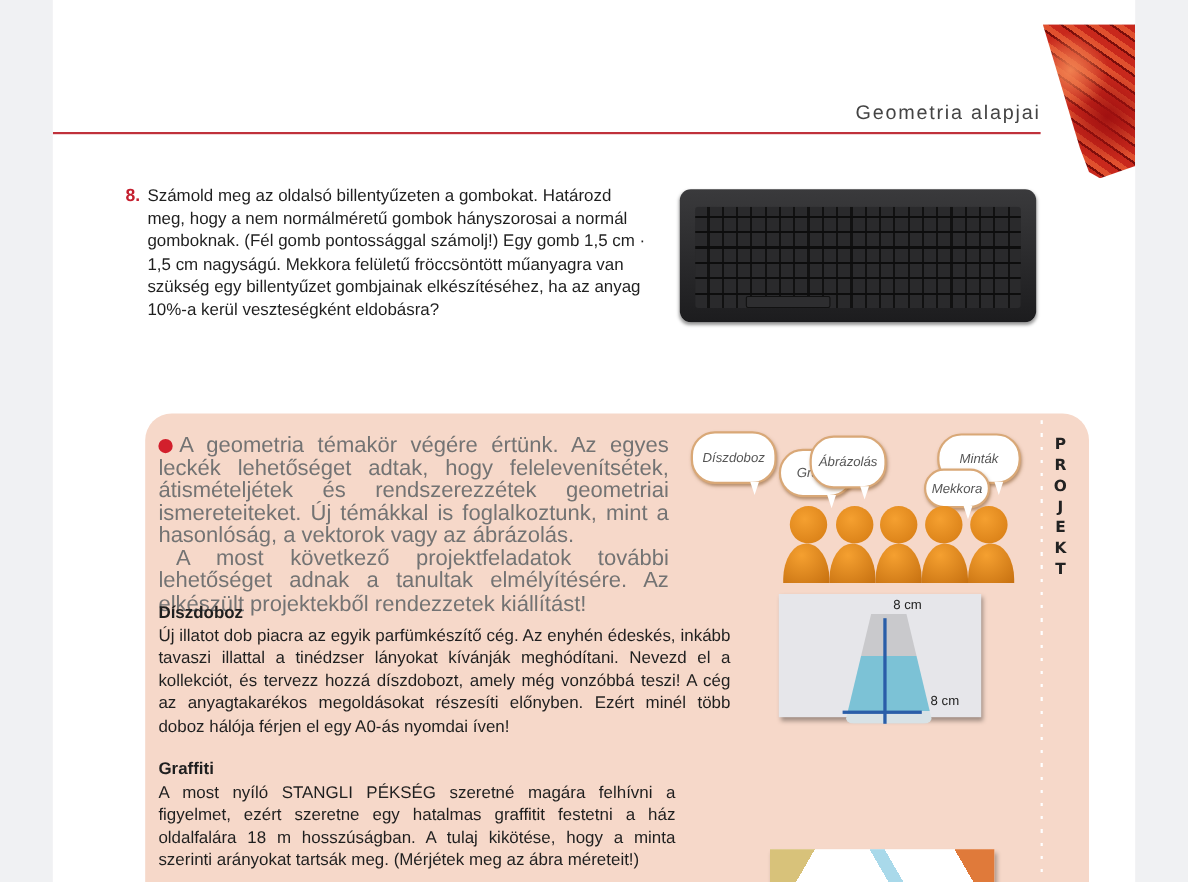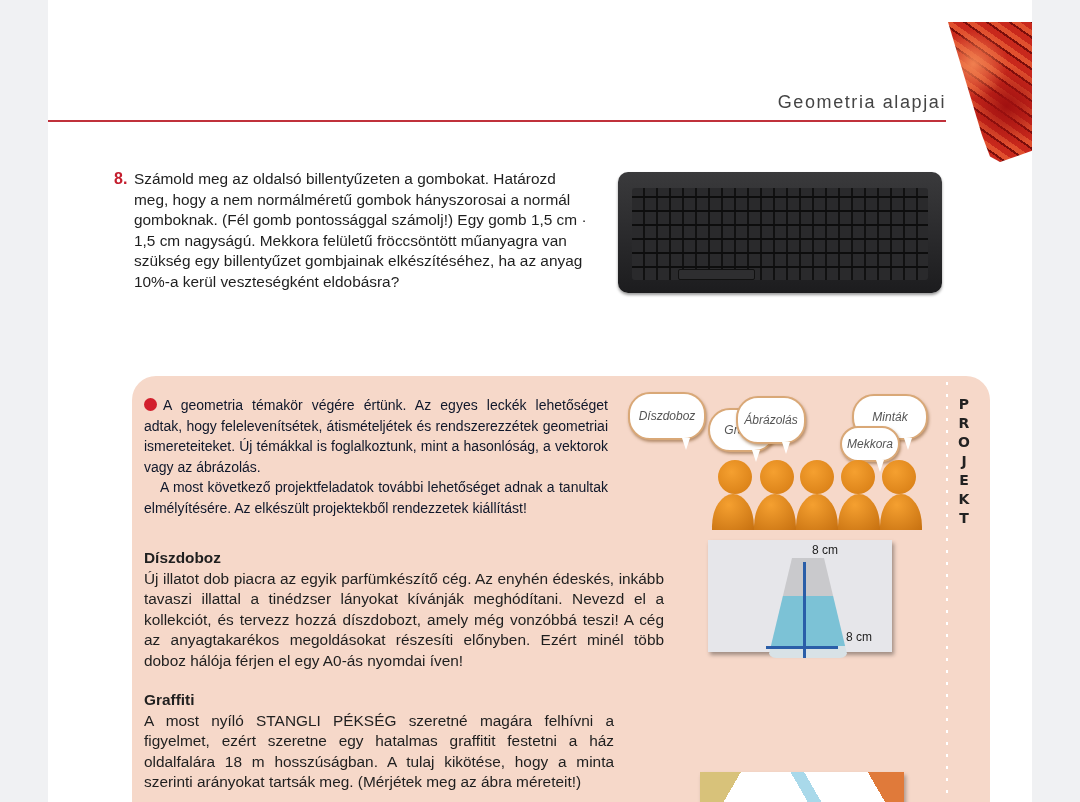--- a/index.html
+++ b/index.html
@@ -66,21 +66,21 @@
     background:repeating-linear-gradient(#fff 0 3px, transparent 3px 12px);
   }
   .project-label {
     position:absolute; left:910px; top:396px; width:14px;
     font-size:14px; font-weight:bold; letter-spacing:3px; color:#222;
     writing-mode:vertical-rl; text-orientation:upright;
     font-family:"DejaVu Sans", sans-serif;
   }
   .intro {
     position:absolute; left:96px; top:395px; width:464px;
-    font-size:14px; line-height:20.5px; color:#0f172a; text-align:justify;
+    font-size:20px; line-height:20.5px; color:#737373; text-align:justify;
   }
   .bullet { display:inline-block; width:13px; height:13px; border-radius:50%; background:#d21f2c; margin-right:6px; vertical-align:-1px; }
   .indent { text-indent:16px; }
   .section-head { font-weight:bold; }
   .sec {
     position:absolute; left:96px; width:520px;
     font-size:15.4px; line-height:20.5px; color:#1f1f1f; text-align:justify;
   }
   .bubble {
     position:absolute; background:#fff; border:2px solid #d9a877;

